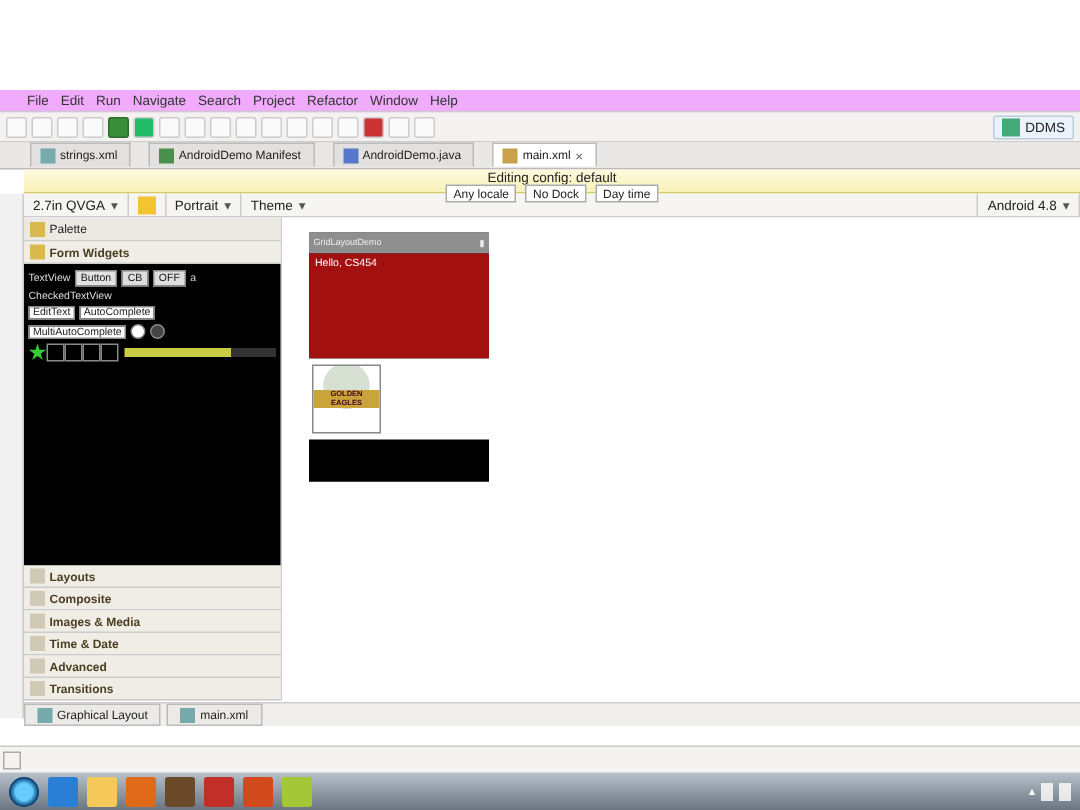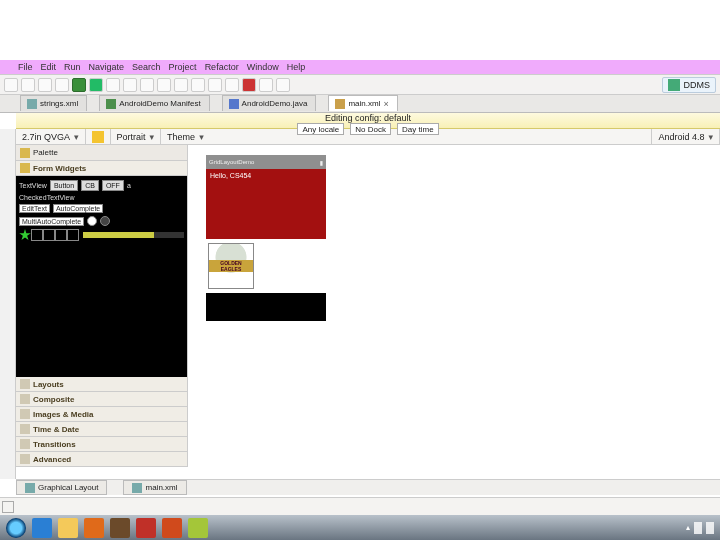--- a/index.html
+++ b/index.html
@@ -51,21 +51,21 @@
   .stars .st.o { border: 1px solid #888; }
   .preview { flex: 1; background: #fff; position: relative; }
   .device { position: absolute; top: 10px; left: 18px; width: 120px; height: 166px; background: #000; }
   .device .statusbar { height: 14px; background: #8f8f8f; color: #eee; font-size: 6px; display: flex; align-items: center; justify-content: space-between; padding: 0 3px; }
   .device .appbody { height: 152px; display: flex; flex-direction: column; }
   .device .hello { background: #a31010; height: 70px; color: #fff; font-size: 7px; padding: 3px 4px; }
   .device .img { height: 54px; background: #fff; position: relative; display:flex; align-items:center; justify-content:flex-start; }
   .device .img .logo { width: 46px; height: 46px; margin-left:2px; background: radial-gradient(circle at 50% 30%, #d8e0d4 0 40%, #fff 42%), #fff; border:1px solid #888; position:relative; display:flex; align-items:center; justify-content:center; }
   .device .img .logo .txt { background:#c9a43b; color:#402; font-size:5px; padding:0 2px; font-weight:bold; line-height:6px; text-align:center; }
   .device .blk { flex: 1; background: #000; }
-  .bottomtabs { position: absolute; left: 16px; right: 0; bottom: 20px; height: 16px; background: #f0efed; border-top: 1px solid #ccc; display: flex; align-items: center; gap: 16px; }
+  .bottomtabs { position: absolute; left: 16px; right: 0; bottom: 31px; height: 16px; background: #f0efed; border-top: 1px solid #ccc; display: flex; align-items: center; gap: 4px; }
   .btab { display: flex; align-items: center; gap: 3px; padding: 1px 8px; border: 1px solid #bbb; background: #eceae6; font-size: 8px; height: 15px; }
   .btab .ic { width: 10px; height: 10px; background: #7aa; display: inline-block; }
   .statusbar2 { position: absolute; left: 0; right: 0; bottom: 0; height: 18px; background: #f4f3f1; border-top: 1px solid #ccc; }
   .statusbar2 .sq { position: absolute; left: 2px; top: 3px; width: 12px; height: 12px; border: 1px solid #aaa; }
   .taskbar { position: absolute; left: 0; right: 0; bottom: 0; height: 25px; background: linear-gradient(rgba(20,50,80,0.3), rgba(6,25,45,0.6)); display: flex; align-items: center; justify-content: space-between; padding: 0 6px; }
   .taskbar .left { display: flex; align-items: center; gap: 6px; }
   .tskic { width: 20px; height: 20px; border-radius: 2px; display: inline-block; }
   .tskic.win { background: radial-gradient(circle,#6cf 0 40%,#036 70%); border-radius: 50%; }
   .tskic.ie { background: #2a7fd4; }
   .tskic.fold { background: #f4c95a; }
@@ -232,25 +232,25 @@
         <div class="drawer closed">
             <span class="ic"></span>
             <span>Images &amp; Media</span>
           </div>
         <div class="drawer closed">
             <span class="ic"></span>
             <span>Time &amp; Date</span>
           </div>
         <div class="drawer closed">
             <span class="ic"></span>
+            <span>Advanced</span>
+          </div>
+        <div class="drawer closed">
+            <span class="ic"></span>
             <span>Transitions</span>
-          </div>
-        <div class="drawer closed">
-            <span class="ic"></span>
-            <span>Advanced</span>
           </div>
       </div>
 
       <div class="preview">
         <div class="device">
           <div class="statusbar">
             <span>GridLayoutDemo</span>
             <span>▮</span>
           </div>
           <div class="appbody">

